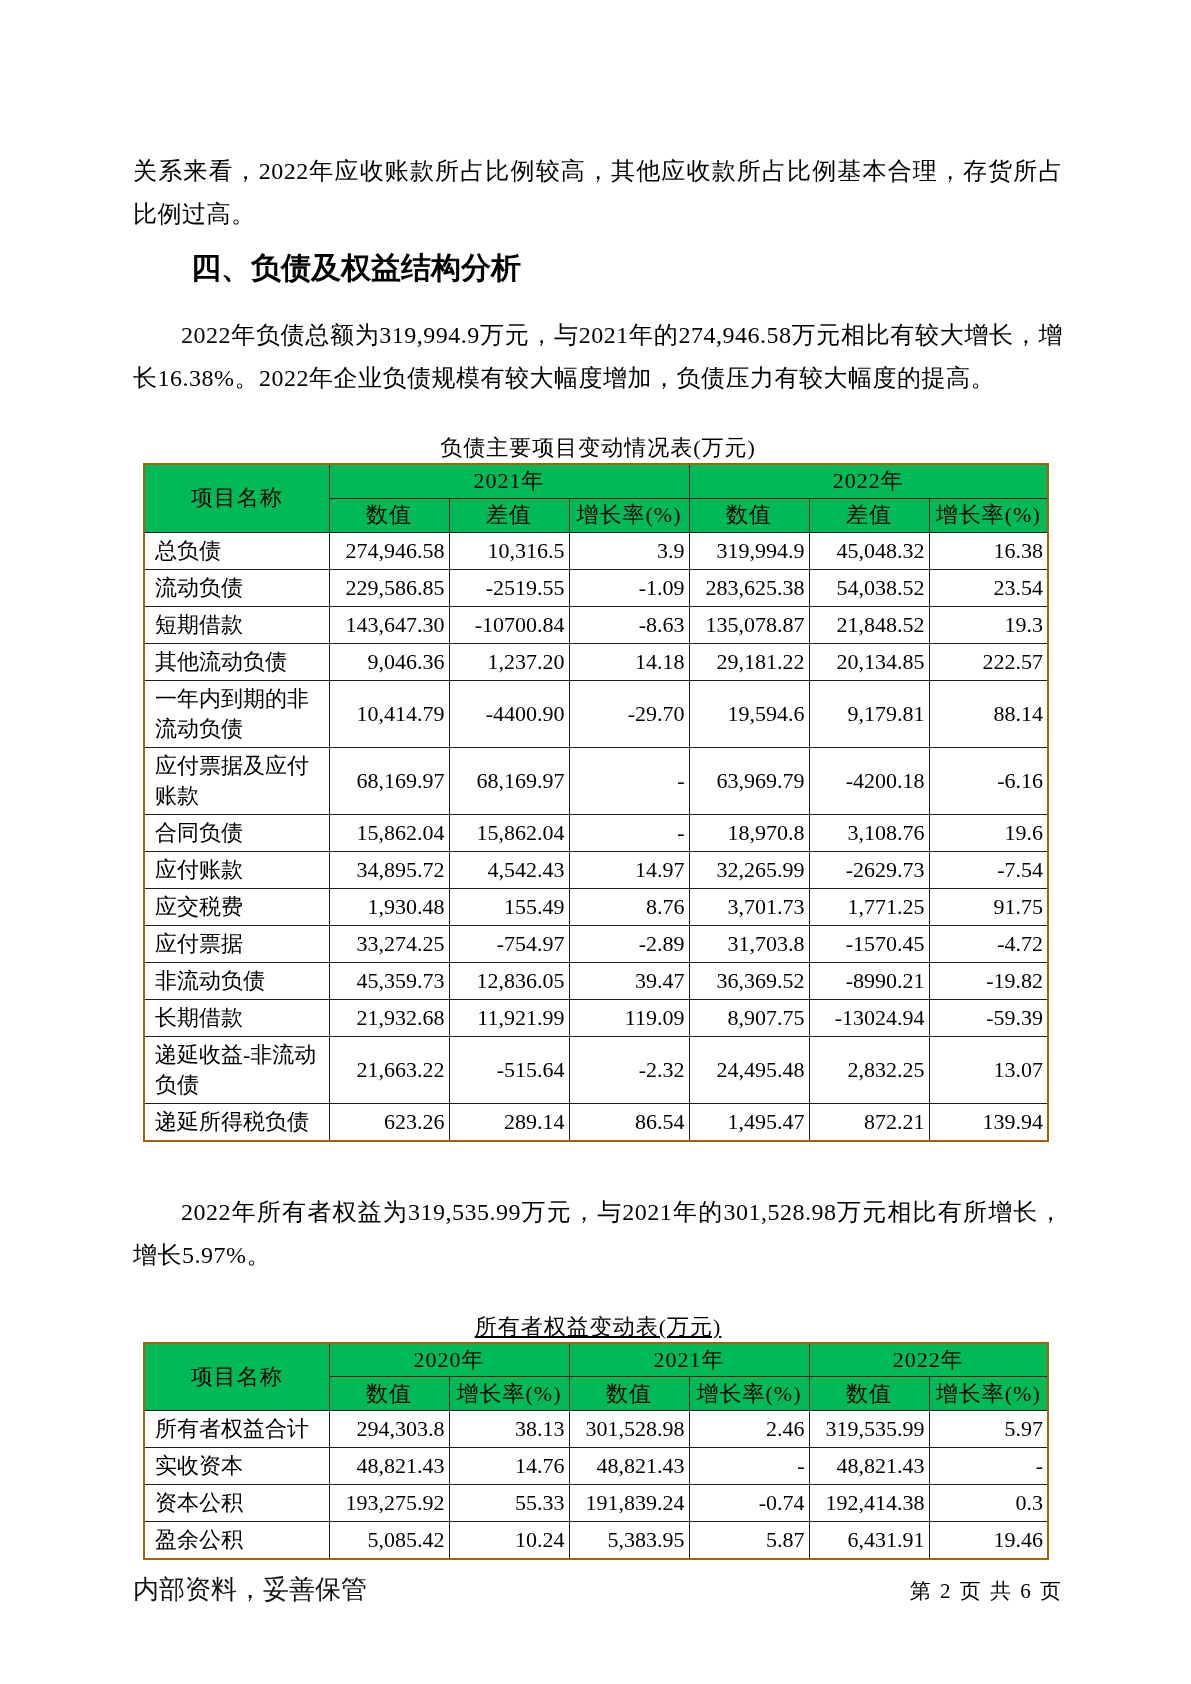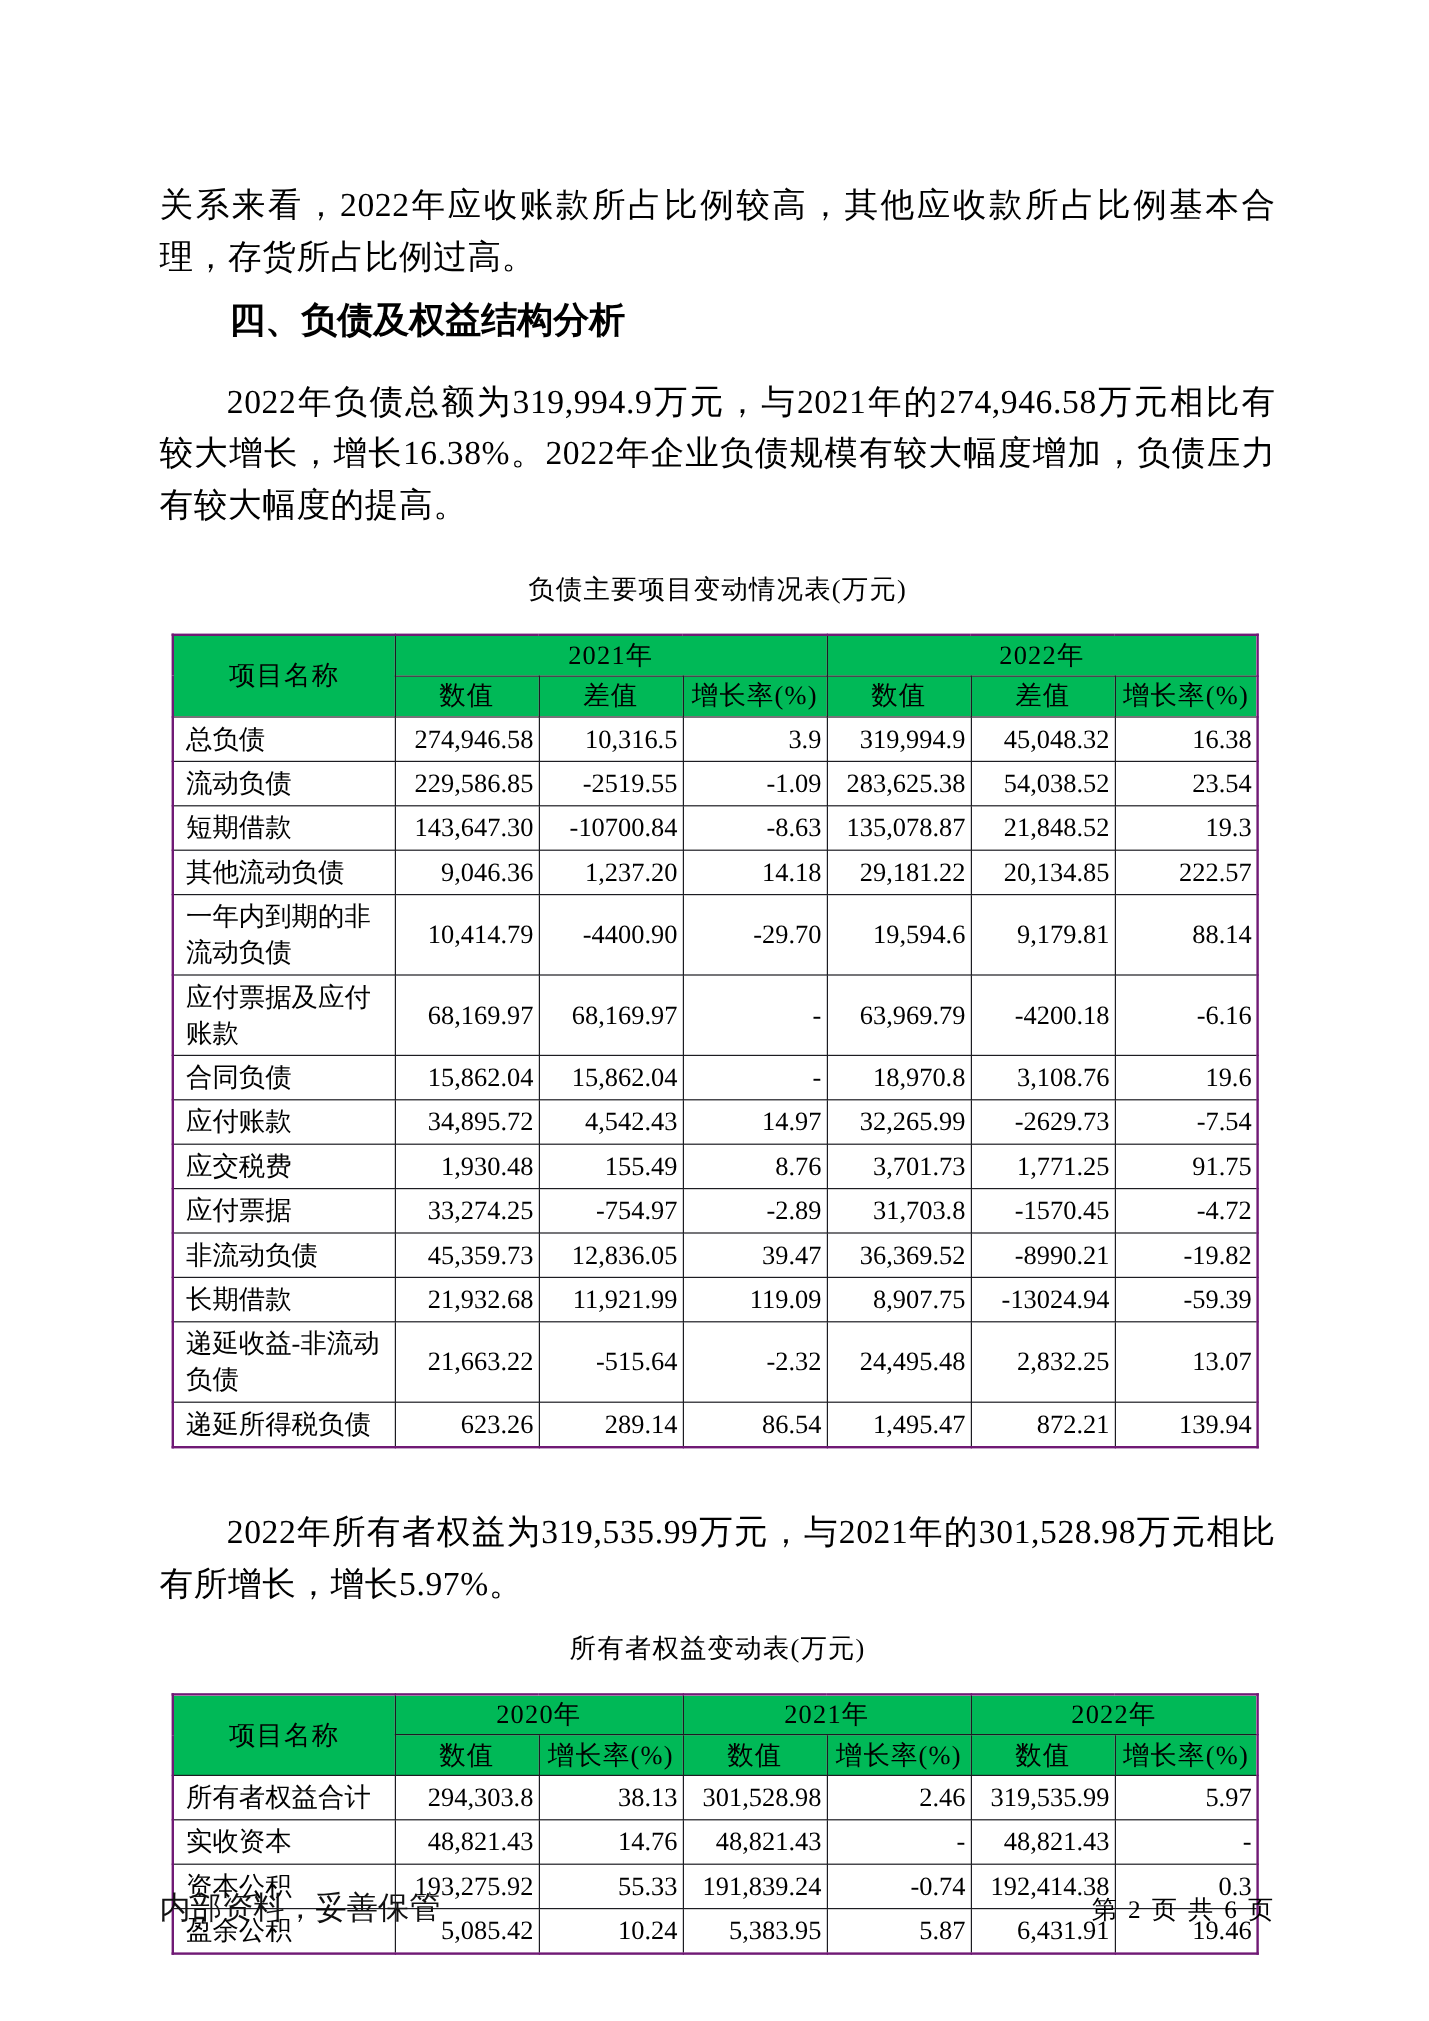--- a/index.html
+++ b/index.html
@@ -8,21 +8,21 @@
     width: 1191px; height: 1684px;
     font-family: "Liberation Serif", "DejaVu Serif", serif;
     color: #000;
     position: relative;
     overflow: hidden;
   }
   .page { position: relative; width: 1191px; height: 1684px; background: #fff; }
   .content { padding: 150px 128px 0 133px; }
 
   .body-text {
-    font-size: 28px;
+    font-size: 24px;
     line-height: 43px;
     text-align: justify;
     letter-spacing: 0.5px;
   }
   .indent { text-indent: 2em; }
 
   .section-heading {
     font-family: "Liberation Sans", "DejaVu Sans", sans-serif;
     font-size: 30px;
     font-weight: bold;
@@ -32,29 +32,29 @@
   }
   .para-debt { margin-top: 24px; }
 
   .table-title {
     font-size: 22px;
     line-height: 30px;
     text-align: center;
     letter-spacing: 1px;
   }
   .tt1 { margin-top: 33px; }
-  .tt2 { margin-top: 17px; }
+  .tt2 { margin-top: 35px; text-decoration: underline; }
 
   table.data-table {
     border-collapse: collapse;
     table-layout: fixed;
     width: 904px;
     margin-left: 10px;
-    margin-top: 22px;
-    border: 2px solid #701a75;
+    margin-top: 0;
+    border: 2px solid #a16207;
   }
   .data-table th, .data-table td {
     border: 1px solid #1c1c22;
     font-size: 22px;
     font-weight: normal;
     overflow: hidden;
   }
   .data-table th.green {
     background: #00B957;
     text-align: center;

